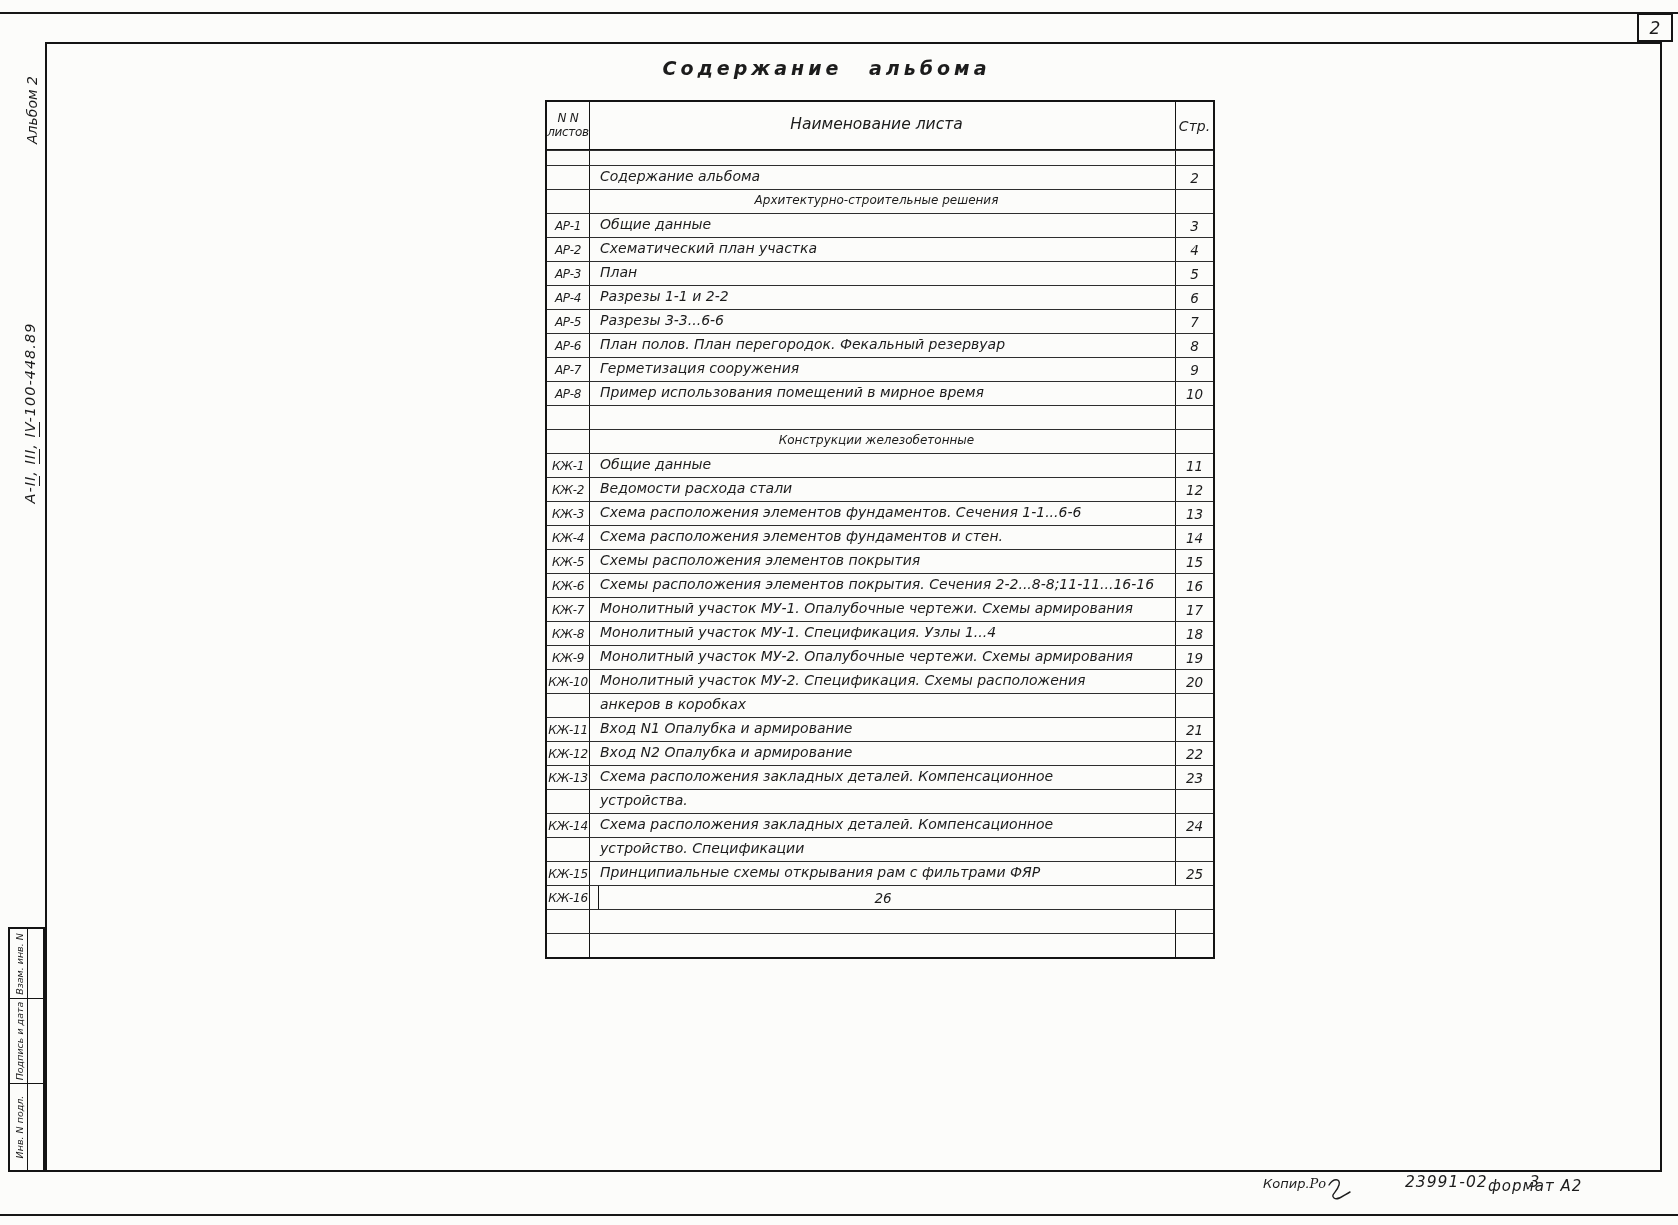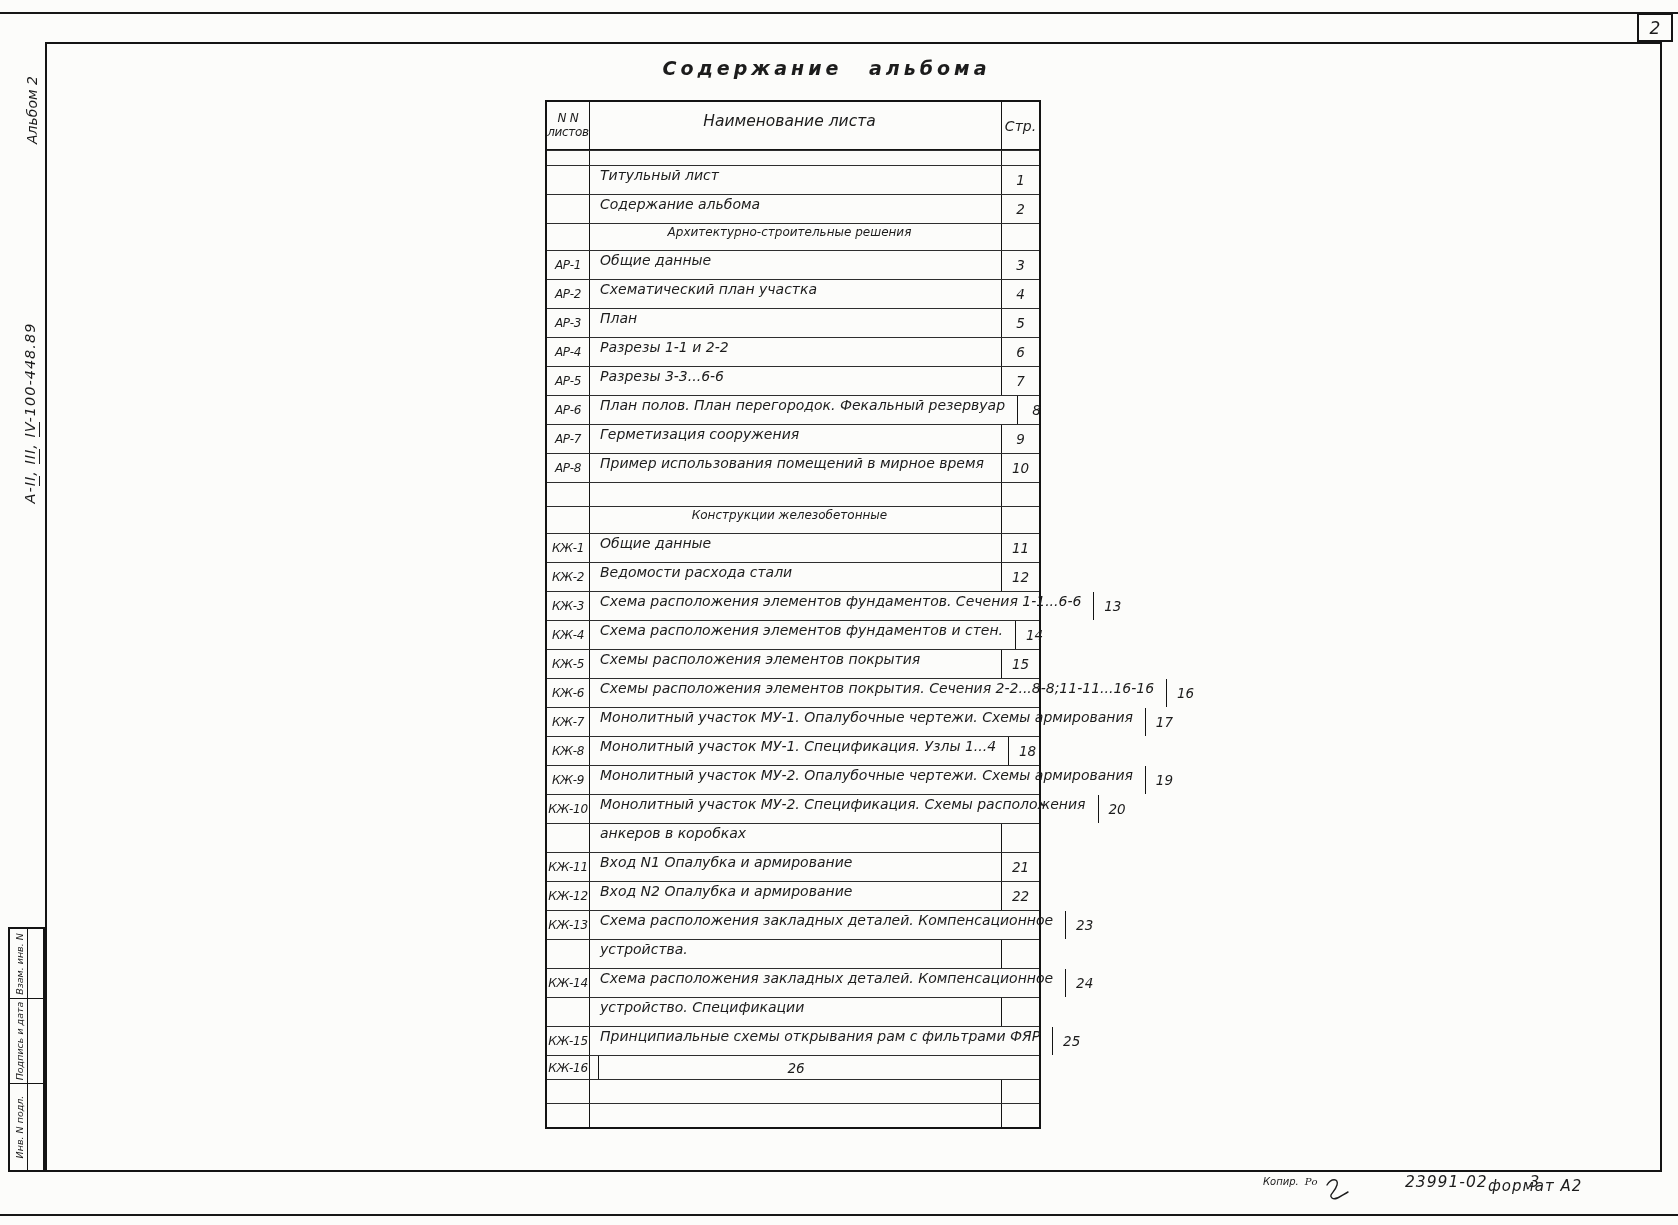--- a/index.html
+++ b/index.html
@@ -49,41 +49,41 @@
 
   
   .title{
     position:absolute;left:545px;top:57px;width:563px;text-align:center;
     font-size:19px;font-weight:bold;font-style:italic;
     letter-spacing:4px;word-spacing:16px;
   }
 
   
   .toc{
-    position:absolute;left:545px;top:100px;width:496px;
+    position:absolute;left:545px;top:100px;width:670px;
     border:2px solid #141414;box-sizing:border-box;background:transparent;
   }
   .row{display:grid;grid-template-columns:43px 1fr 46px;min-height:23px;}
   .row + .row, #toc-body .row{border-top:1px solid #2e2e2e;}
   .row.header{min-height:47px;border-top:none;border-bottom:1.5px solid #141414;}
   .row.spacer{min-height:14px;}
   .cell{display:flex;align-items:center;font-style:italic;overflow:visible;}
   .c-num{justify-content:center;font-size:12px;border-right:1.8px solid #141414;
     letter-spacing:-0.3px;}
-  .c-name{padding:1px 4px 11px 10px;font-size:14px;white-space:nowrap;}
+  .c-name{padding:1px 4px 4px 10px;font-size:14px;white-space:nowrap;}
   .c-page{justify-content:center;font-size:13.5px;border-left:1.8px solid #141414;margin-left:8px;}
   .row.section .c-name{justify-content:center;padding-left:0;font-size:12px;}
   .row.header .c-num{flex-direction:column;justify-content:center;line-height:1.15;
     font-size:12px;}
   .row.header .c-name{justify-content:center;padding-left:0;font-size:15.5px;}
   .row.header .c-page{font-size:14px;}
 
   
-  .footer-copy{position:absolute;left:1263px;top:1176px;font-size:10px;
-    font-style:italic;display:flex;align-items:flex-start;gap:6px;}
+  .footer-copy{position:absolute;left:1263px;top:1176px;font-size:13px;
+    font-style:italic;display:flex;align-items:flex-start;}
   .footer-copy .sig{font-family:"DejaVu Serif",serif;font-style:italic;}
   .footer-num{position:absolute;left:1405px;top:1173px;font-size:15.5px;
     font-style:italic;letter-spacing:1px;}
   .footer-num .count{margin-left:36px;}
   .footer-format{position:absolute;left:1488px;top:1177px;font-size:15px;
     font-style:italic;letter-spacing:1px;}
 </style>
 </head>
 <body>
 
@@ -134,25 +134,20 @@
     </div>
   </div>
   <div id="toc-body">
       <div class="row spacer">
         <div class="cell c-num"></div>
         <div class="cell c-name"></div>
         <div class="cell c-page"></div>
       </div>
       <div class="row item">
         <div class="cell c-num"></div>
-        <div class="cell c-name">Титульный лист</div>
-        <div class="cell c-page">1</div>
-      </div>
-      <div class="row item">
-        <div class="cell c-num"></div>
         <div class="cell c-name">Содержание альбома</div>
         <div class="cell c-page">2</div>
       </div>
       <div class="row section">
         <div class="cell c-num"></div>
         <div class="cell c-name">Архитектурно-строительные решения</div>
         <div class="cell c-page"></div>
       </div>
       <div class="row item">
         <div class="cell c-num">АР-1</div>

